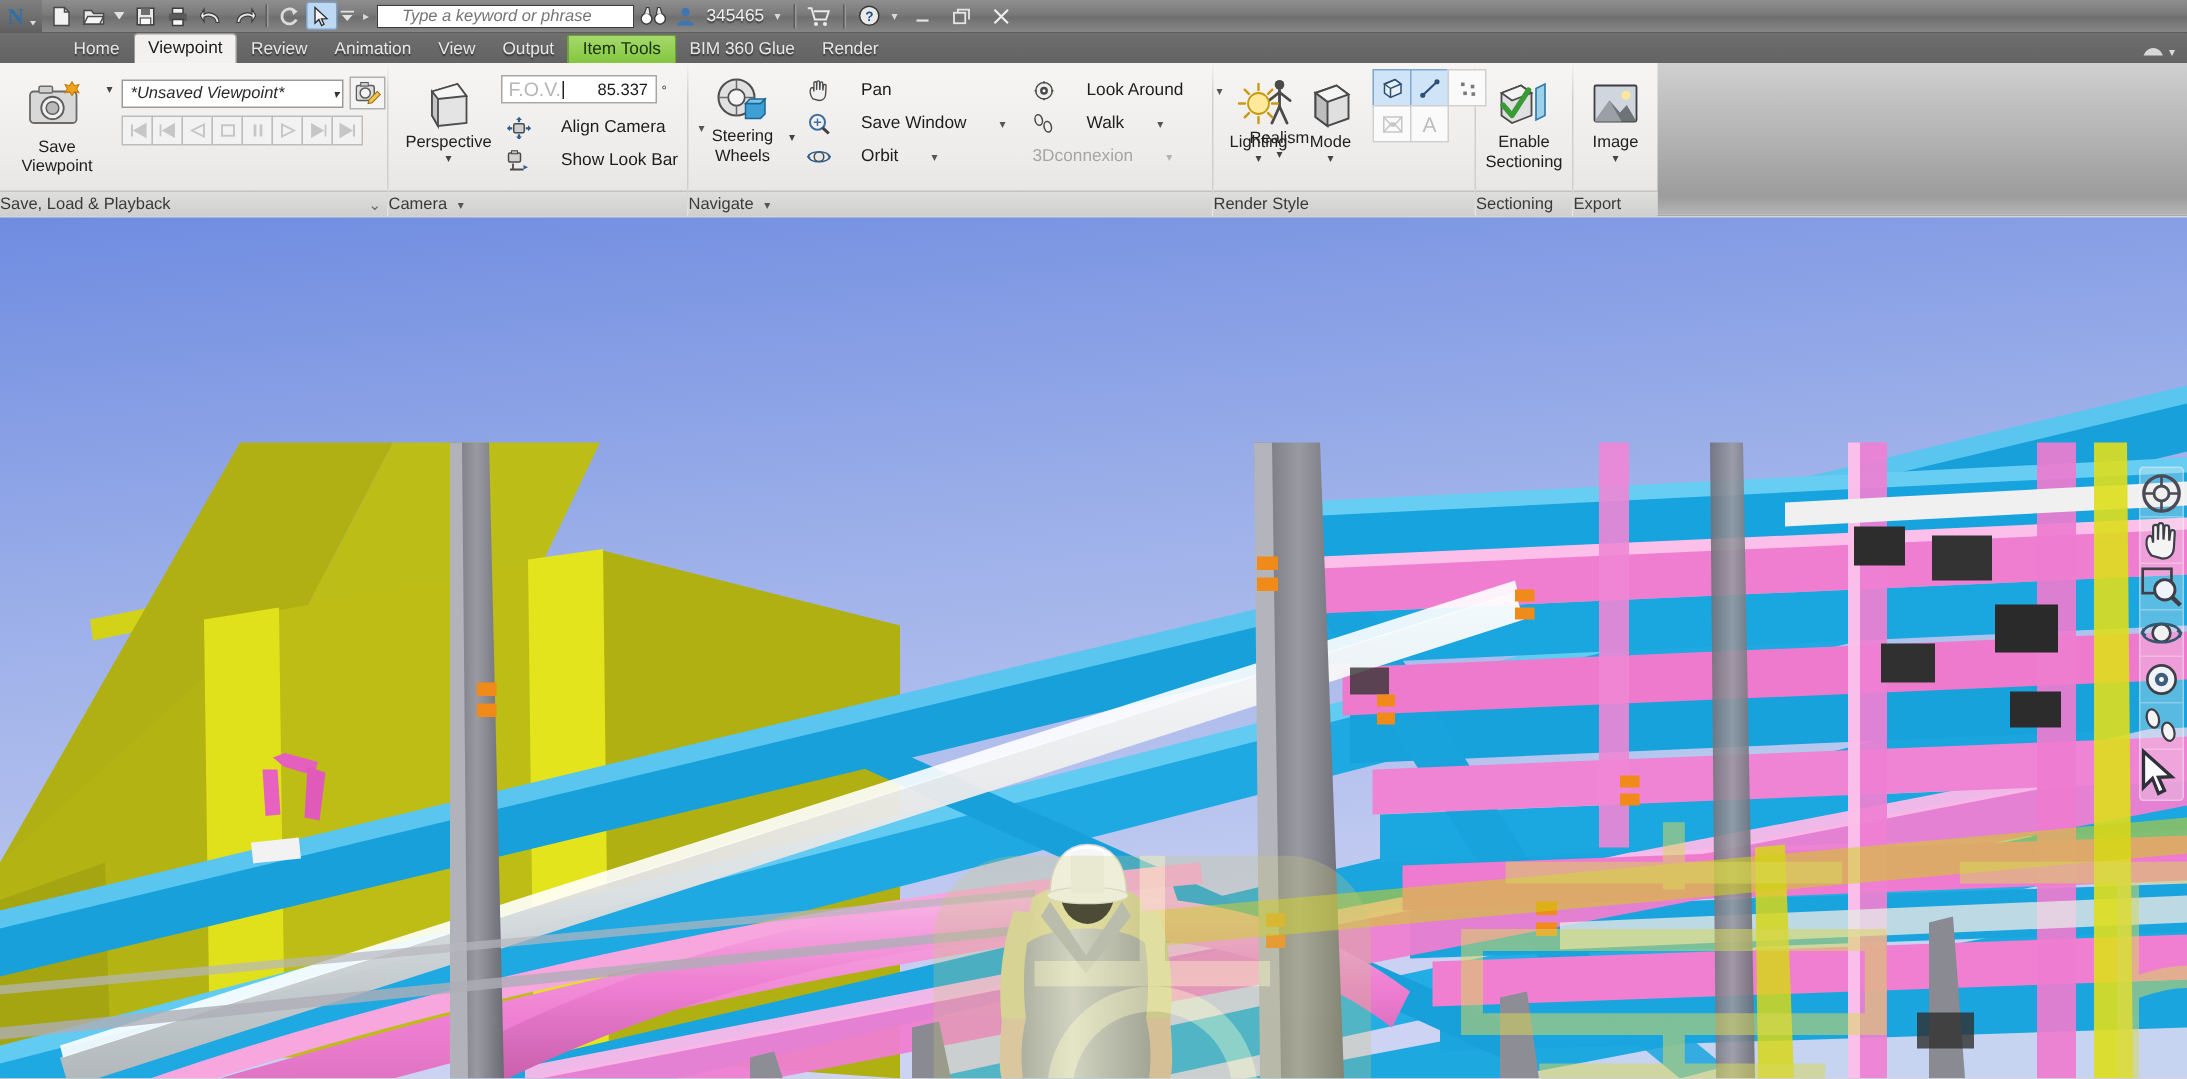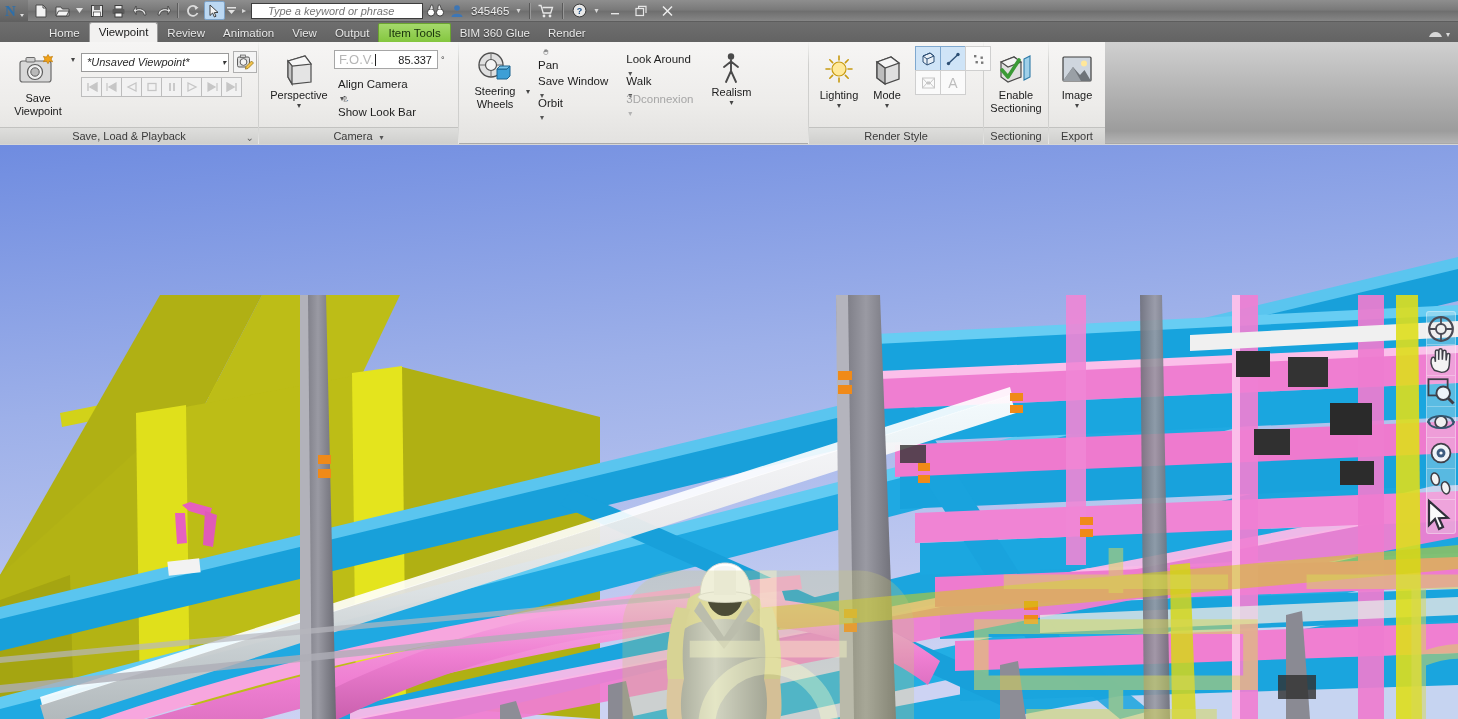--- a/index.html
+++ b/index.html
@@ -80,42 +80,42 @@
   .ribbon {
     height: 102px; width: 100%;
     background: linear-gradient(to bottom,#f6f5f4 0%, #edecea 62%, #e3e2e0 100%);
     display: flex; position: relative;
     border-bottom: 1px solid #a9a9a9;
   }
   .ribbon-fill { flex:1; background: linear-gradient(to bottom,#d0d0d0,#9c9c9c 88%, #b4b4b4 100%); }
   .panel { position: relative; height: 102px; display: flex; flex-direction: column; }
   .panel .body { flex: 1; display: flex; align-items: flex-start; padding: 4px 5px 0 5px; }
   .panel .ptitle {
-    height: 17px; font-size: 11px; color: #3a3a3a; text-align: center; line-height: 17px;
+    height: 17px; font-size: 11px; color: #3a3a3a; line-height: 17px;
     background: linear-gradient(to bottom,#dededc,#cfcfcd);
     border-top: 1px solid #c2c2c0; position: relative;
   }
   .panel .ptitle .pcaret { font-size: 8px; margin-left: 4px; color:#555; }
   .panel .ptitle .pexp { position: absolute; right: 4px; top: 1px; font-size: 10px; color:#666; }
   .psep { width: 1px; height: 102px;
           background: linear-gradient(to bottom, #f3f3f1 0%, #cfcfcd 22%, #cfcfcd 80%, #e8e8e6 100%); }
 
   
   .big {
     display: flex; flex-direction: column; align-items: center; justify-content: flex-start;
     padding: 3px 5px 0 5px; min-width: 44px; cursor: default;
   }
   .big .glyph { height: 42px; display: flex; align-items: center; justify-content: center; }
   .big .lbl { font-size: 11px; color: #202020; text-align: center; line-height: 12px; margin-top: 1px; }
   .big .dcaret { font-size: 8px; color: #444; line-height: 8px; margin-top: 1px; }
 
   
   .small {
-    display: flex; align-items: flex-start; gap: 4px; height: 22px; padding: 0 4px;
-    font-size: 11.5px; color: #1d1d1d; white-space: nowrap; flex-direction: column;
+    display: flex; align-items: center; gap: 20px; height: 22px; padding: 0 4px;
+    font-size: 11.5px; color: #1d1d1d; white-space: nowrap;
   }
   .small.dim { color: #a6a6a6; }
   .small .sc { font-size: 8px; color: #555; margin-left: 2px; }
   .col { display: flex; flex-direction: column; }
 
   
   .vp-combo {
     width: 148px; height: 19px; border: 1px solid #9a9a9a; background: #fff;
     display: flex; align-items: center; padding: 0 2px 0 5px;
     font-size: 11px; font-style: italic; color: #2a2a2a;
@@ -522,20 +522,24 @@
           <span class="glyph" style="height:34px">
             <svg width="26" height="32" viewBox="0 0 26 32">
               <circle cx="13" cy="4.5" r="3.2" fill="#4a4a4a"></circle>
               <path d="M13 8 L13 19 M13 9.5 L6 15 M13 9.5 L20 15 M13 19 L8 30 M13 19 L18 30" stroke="#4a4a4a" stroke-width="1.9" fill="none" stroke-linecap="round"></path>
             </svg>
           </span>
           <span class="lbl">Realism</span>
           <span class="dcaret">▾</span>
         </div>
       </div>
+      <div class="ptitle">
+        <span>Navigate</span>
+        <span class="pcaret">▾</span>
+      </div>
     </div>
     <div class="psep"></div>
 
     <div class="panel" style="width:174px">
       <div class="body">
         <div class="big" style="min-width:50px;padding-top:6px">
           <span class="glyph" style="height:36px">
             <svg width="36" height="34" viewBox="0 0 36 34">
               <circle cx="18" cy="16" r="7" fill="#ffe99a" stroke="#c79a10" stroke-width="1.2"></circle>
               <g stroke="#c79a10" stroke-width="1.6" stroke-linecap="round">

